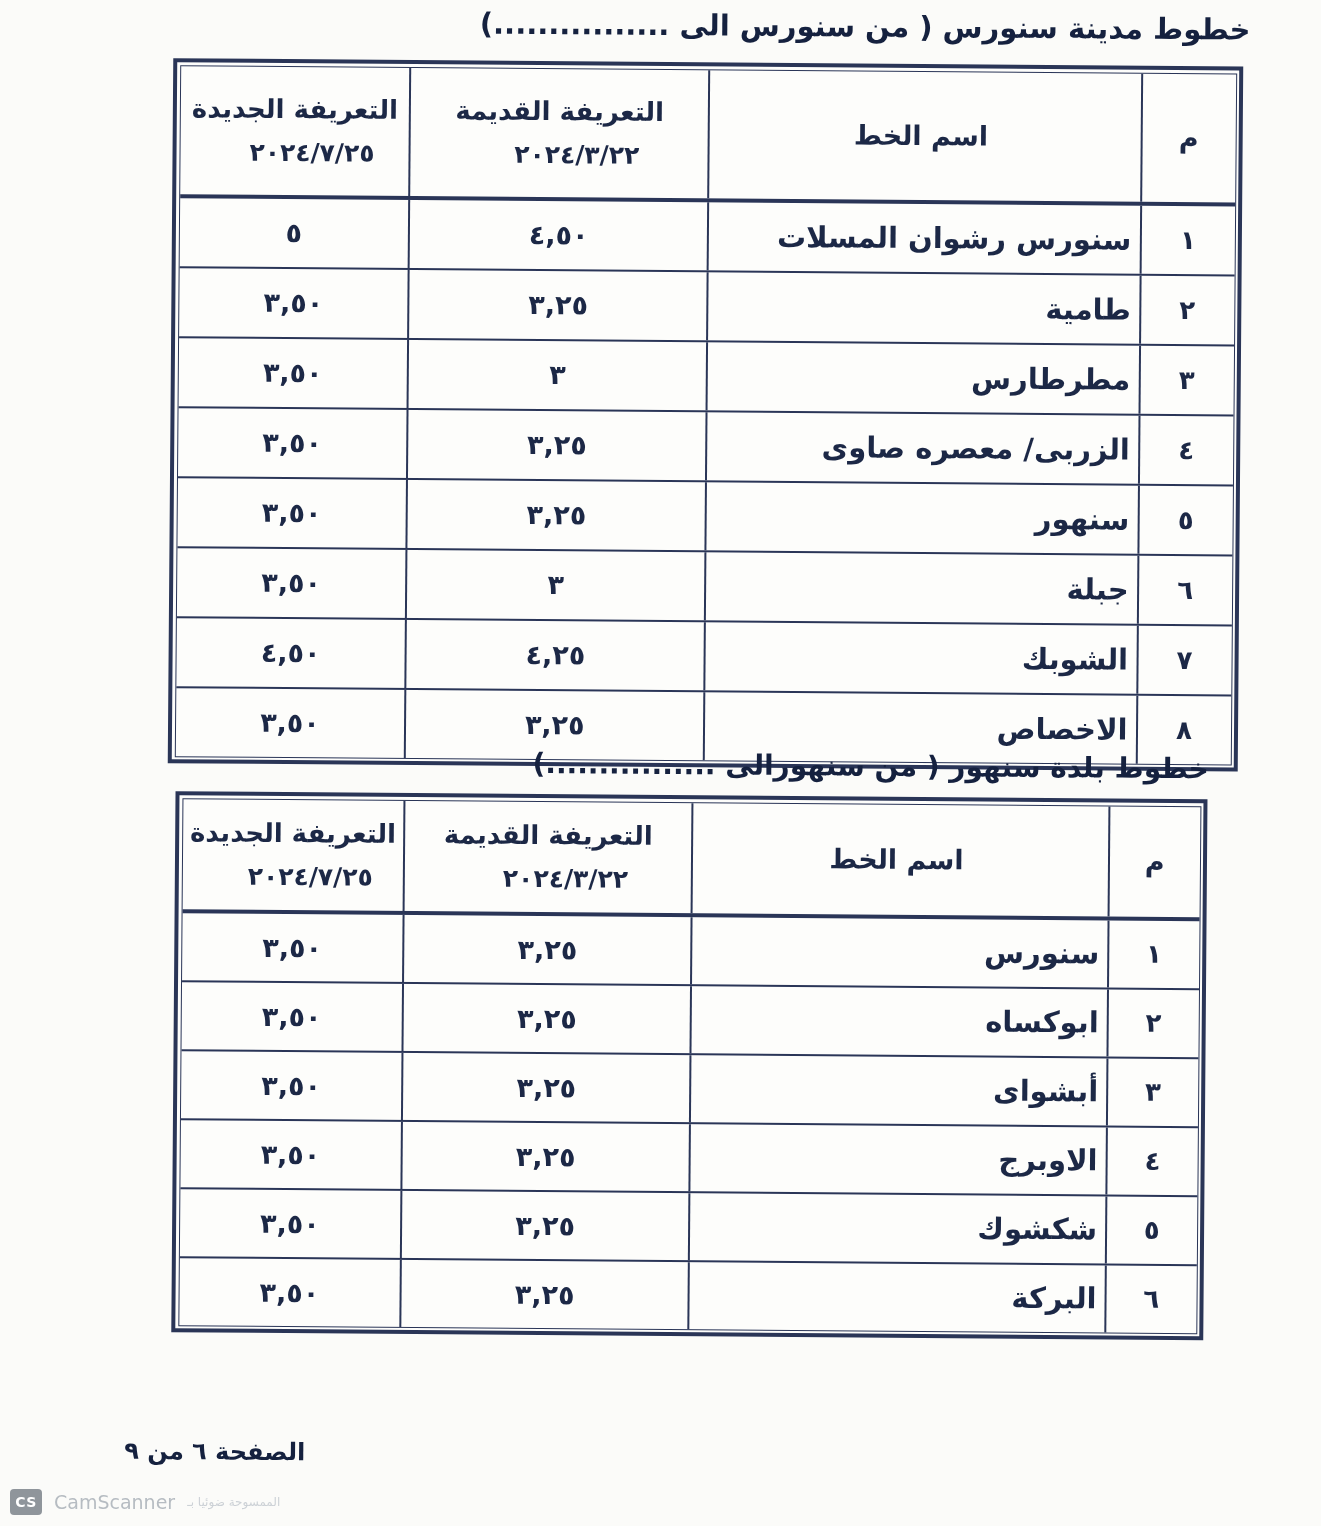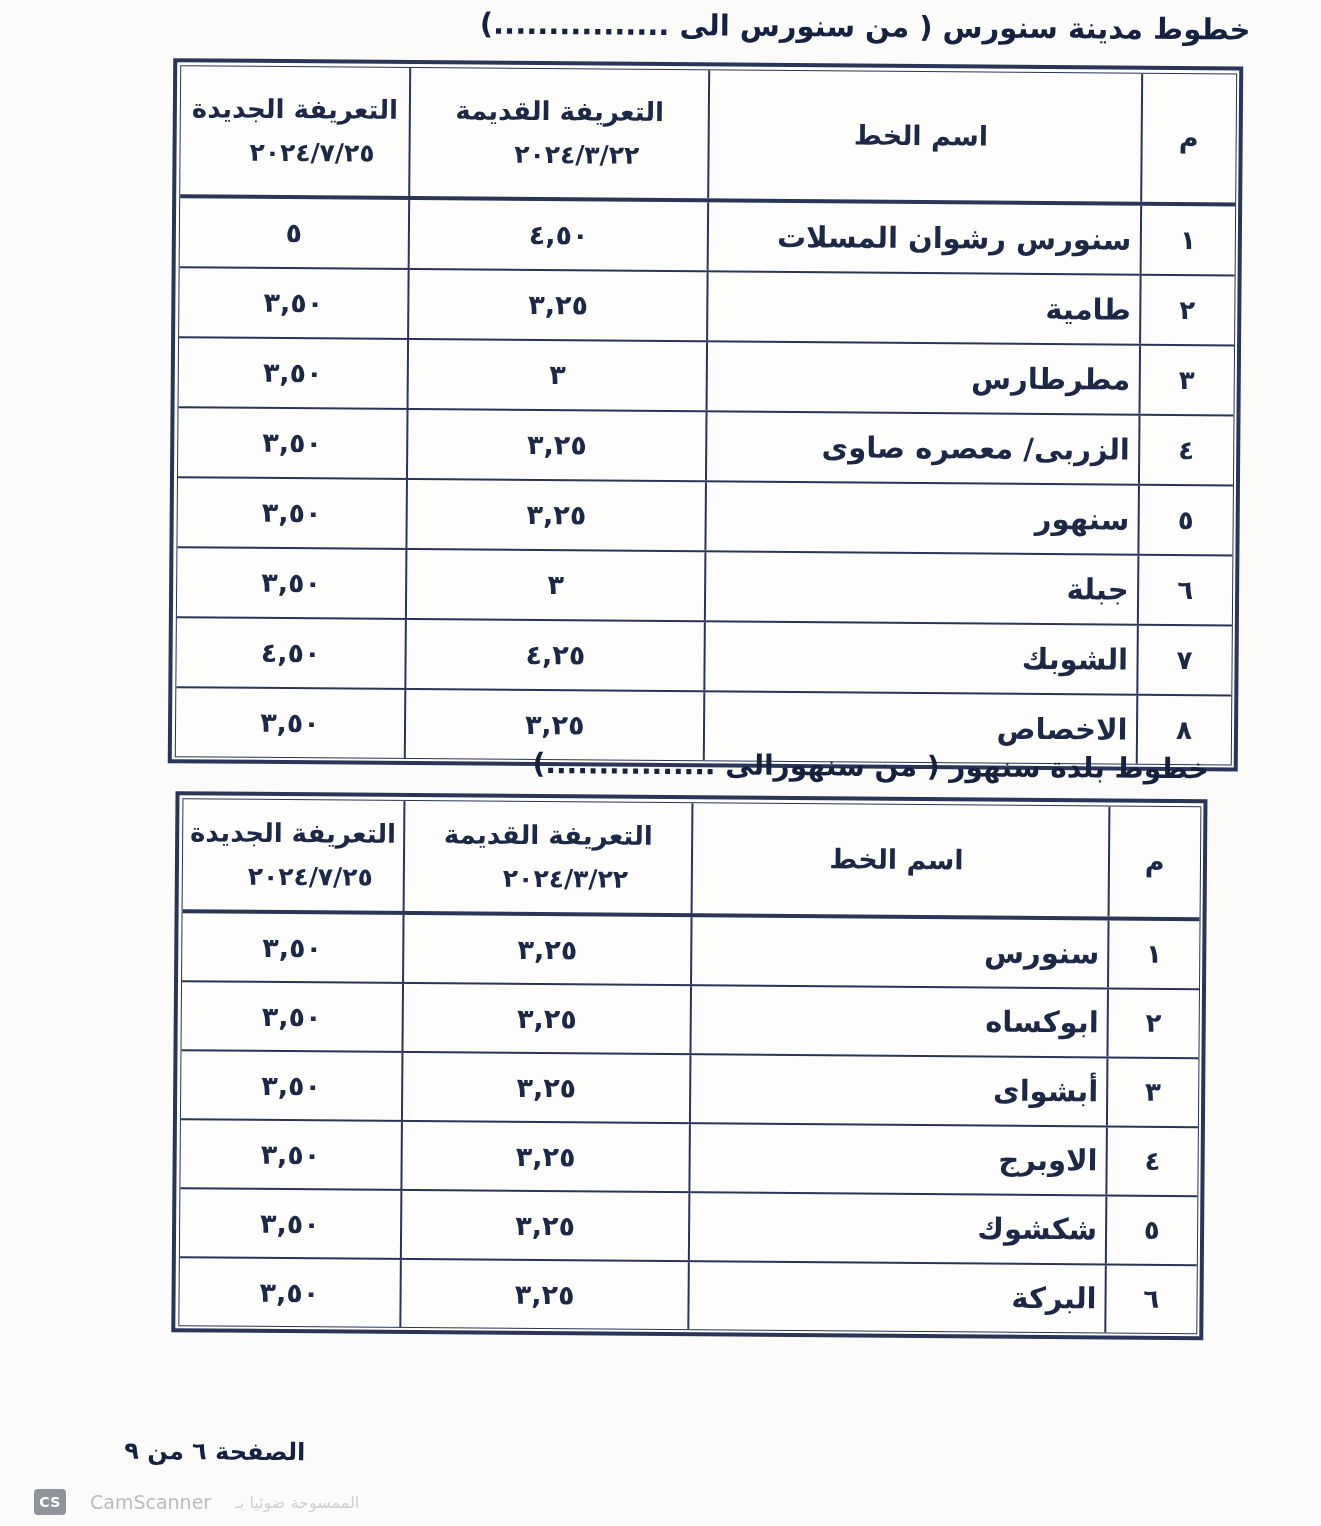--- a/index.html
+++ b/index.html
@@ -81,38 +81,37 @@
     font-size: 24px;
     font-weight: 700;
     color: #15213f;
   }
 
   .watermark {
     position: absolute;
     left: 10px; top: 1489px;
     display: flex;
     align-items: center;
-    gap: 24px;
+    gap: 12px;
     direction: ltr;
-    margin-left: 24px;
   }
   .cs-badge {
     display: inline-flex;
     align-items: center;
     justify-content: center;
     width: 32px; height: 26px;
     background: #8f959b;
     border-radius: 4px;
     color: #ffffff;
     font-size: 14px;
     font-weight: 700;
     letter-spacing: .5px;
   }
   .cs-name  { color: #b6bcc2; font-size: 19px; }
-  .cs-ar    { color: #ccd1d6; font-size: 16px; }
+  .cs-ar    { color: #ccd1d6; font-size: 12px; }
 </style>
 </head>
 <body>
 
 <div class="page">
   <div class="scan">
 
     <div id="title1" class="section-title">خطوط مدينة سنورس ( من سنورس الى ................)</div>
 
     <div id="frame1" class="frame">

